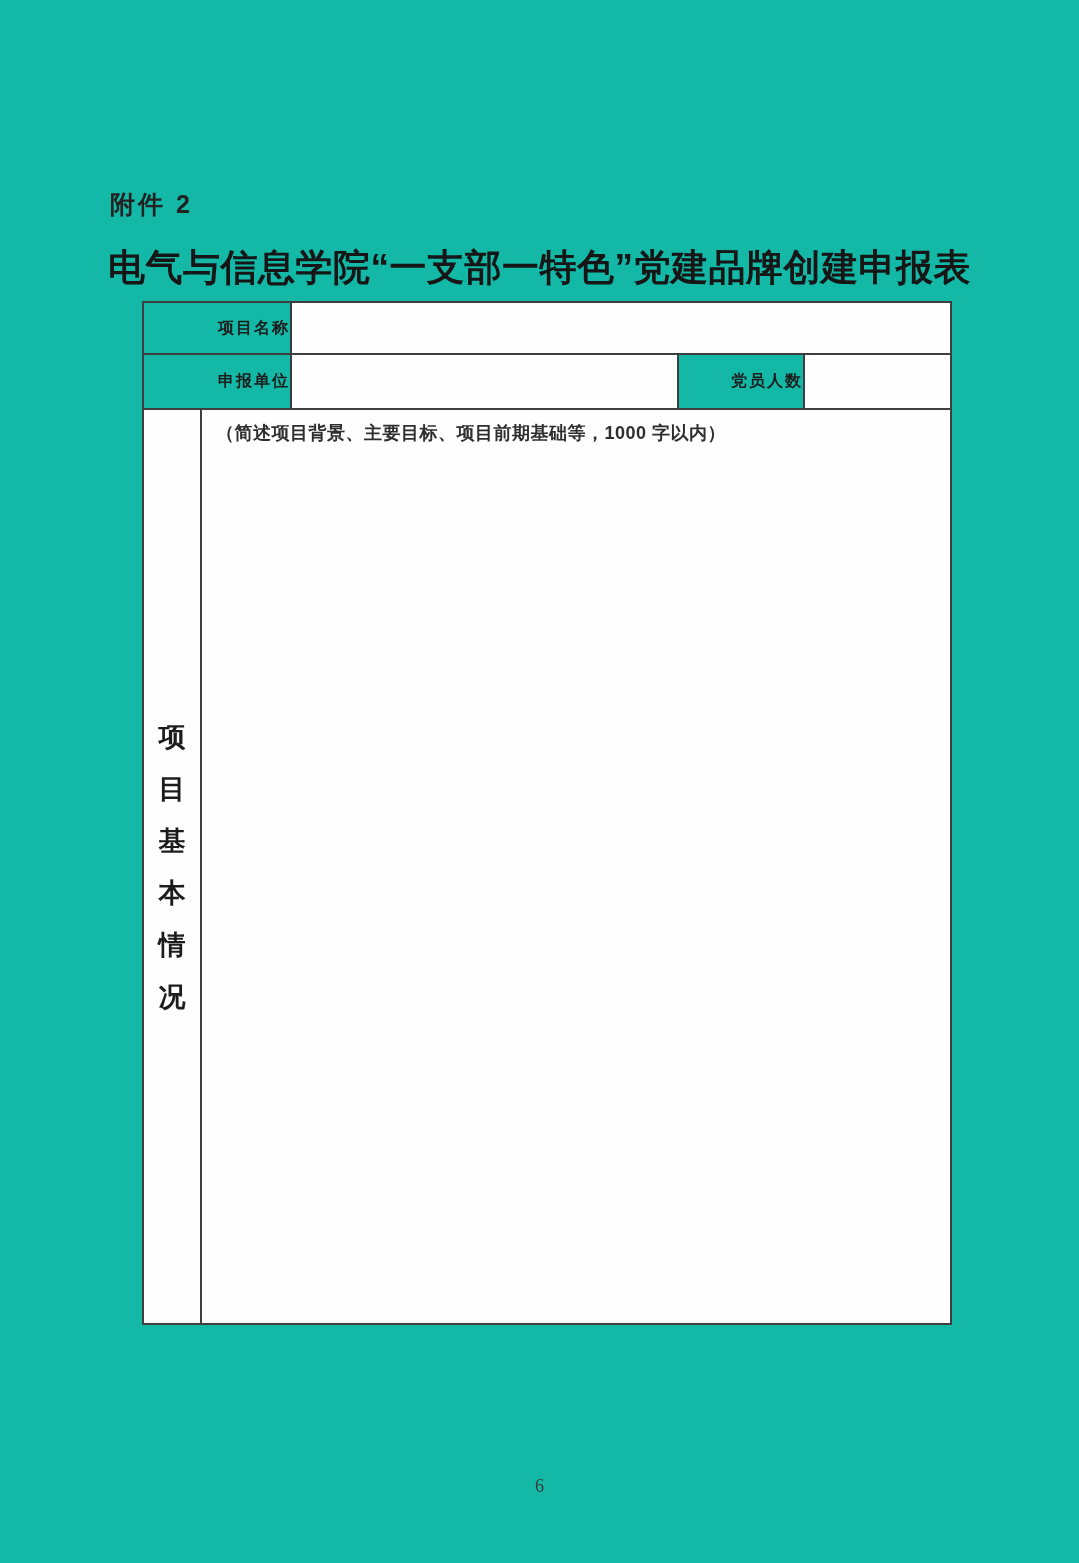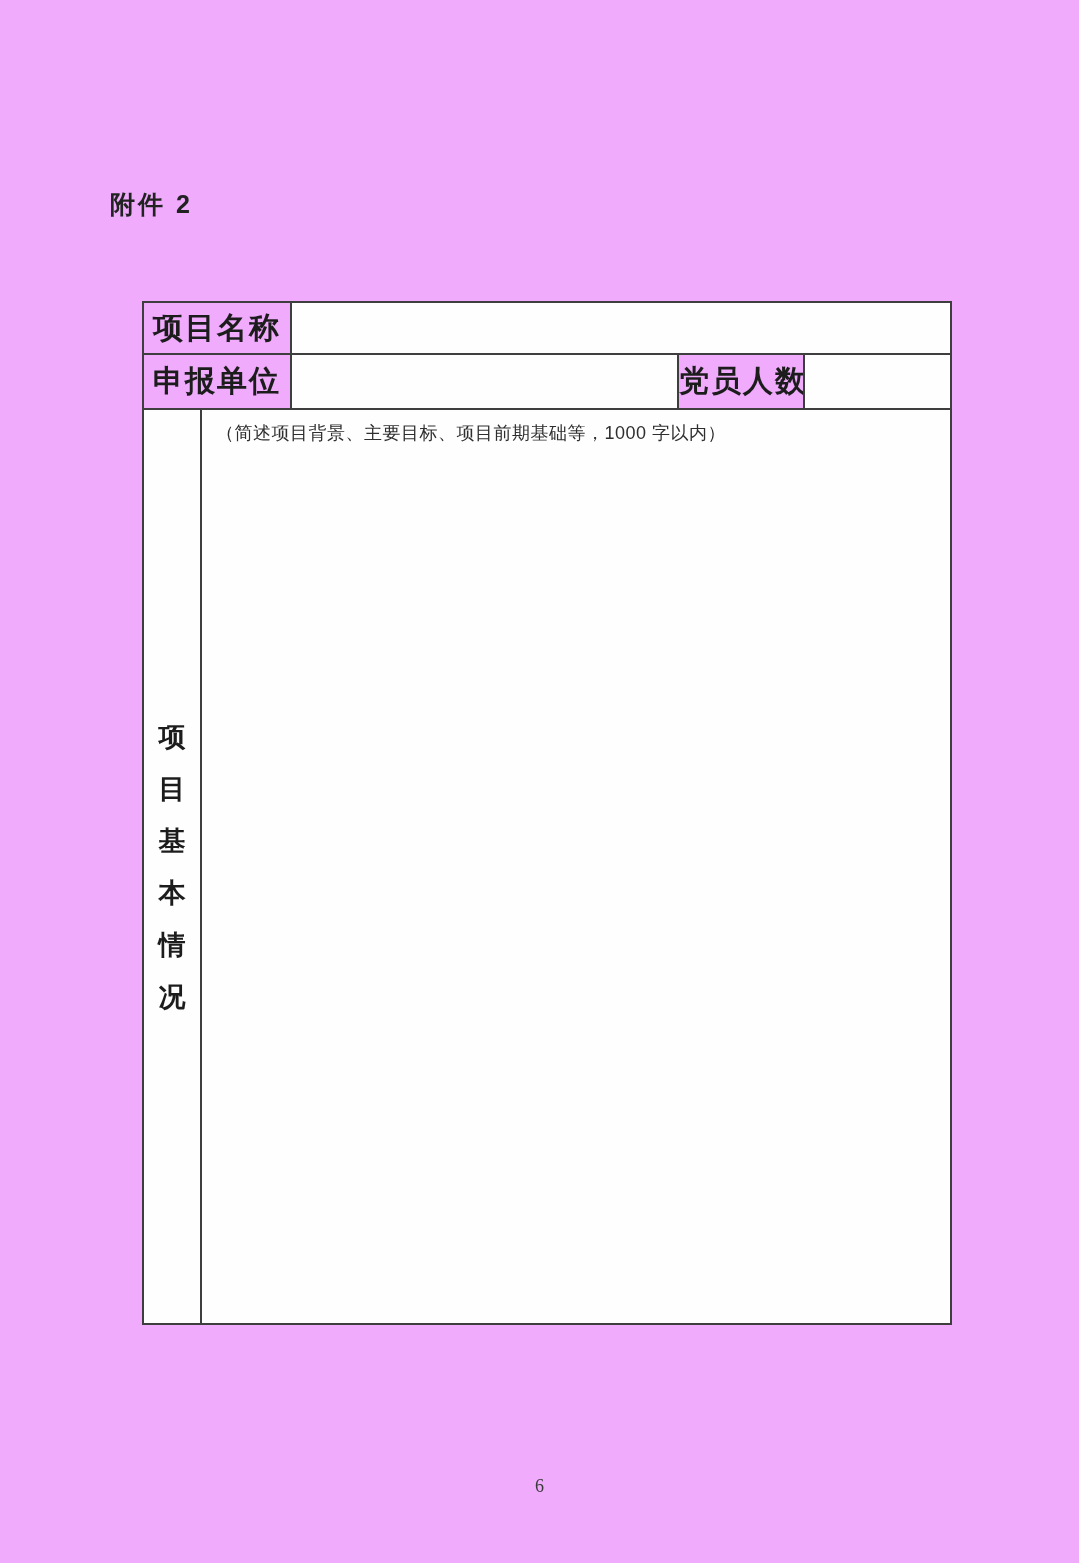--- a/index.html
+++ b/index.html
@@ -1,19 +1,19 @@
 <!DOCTYPE html>
 <html><head>
 <meta charset="utf-8">
 <style>
   html, body { margin:0; padding:0; background:#e8e8e8; }
   .page {
     position:relative;
     width:1079px; height:1563px;
-    background:#f0abfc;
+    background:#14b8a6;
     font-family:"Liberation Sans", sans-serif;
     color:#1d1d1d;
     overflow:hidden;
     box-shadow:0 0 4px rgba(0,0,0,0.12);
   }
   .attachment {
     position:absolute; left:110px; top:188px;
     font-size:25px; font-weight:700; letter-spacing:3px;
     color:#222;
   }
@@ -25,54 +25,55 @@
   table.form {
     position:absolute; left:142px; top:301px;
     border-collapse:collapse; table-layout:fixed;
     width:808px;
   }
   table.form td {
     border:2px solid #3e3e3e; padding:0;
     overflow:hidden;
   }
   td.label {
-    text-align:center; vertical-align:middle;
-    font-size:30px; font-weight:700; letter-spacing:2px;
+    text-align:right; vertical-align:middle;
+    font-size:16px; font-weight:700; letter-spacing:2px;
     color:#1c1c1c; white-space:nowrap;
   }
   td.value { background:#fefefe; }
   tr.r1 { height:52px; }
   tr.r2 { height:55px;margin-top:24px; }
   tr.r3 { height:53px; }
   tr.r4 { height:915px; }
   td.side { vertical-align:middle; background:#fefefe; }
   .vert {
     display:flex; flex-direction:column;
     align-items:center; justify-content:center;
     gap:16px; font-size:27px; font-weight:700; color:#1c1c1c;
   }
   td.big { vertical-align:top; background:#fefefe; }
   .hint {
     padding:11px 26px 0 14px;
-    font-size:18px; font-weight:400; letter-spacing:0.5px;
+    font-size:18px; font-weight:700; letter-spacing:0.5px;
     color:#2e2e2e;
   }
   .pageno {
     position:absolute; top:1476px; left:0; width:100%;
     text-align:center; font-size:18px; color:#3a3a3a;
     font-family:"Liberation Serif", serif;
   }
 </style>
 </head>
 <body>
 
 <div class="page">
 
   <div class="attachment">附件 2</div>
 
+  <div class="title">电气与信息学院“一支部一特色”党建品牌创建申报表</div>
 
   <table class="form">
     <colgroup>
       <col style="width:58px">
       <col style="width:90px">
       <col style="width:387px">
       <col style="width:126px">
       <col style="width:147px">
     </colgroup>
     <tbody>

